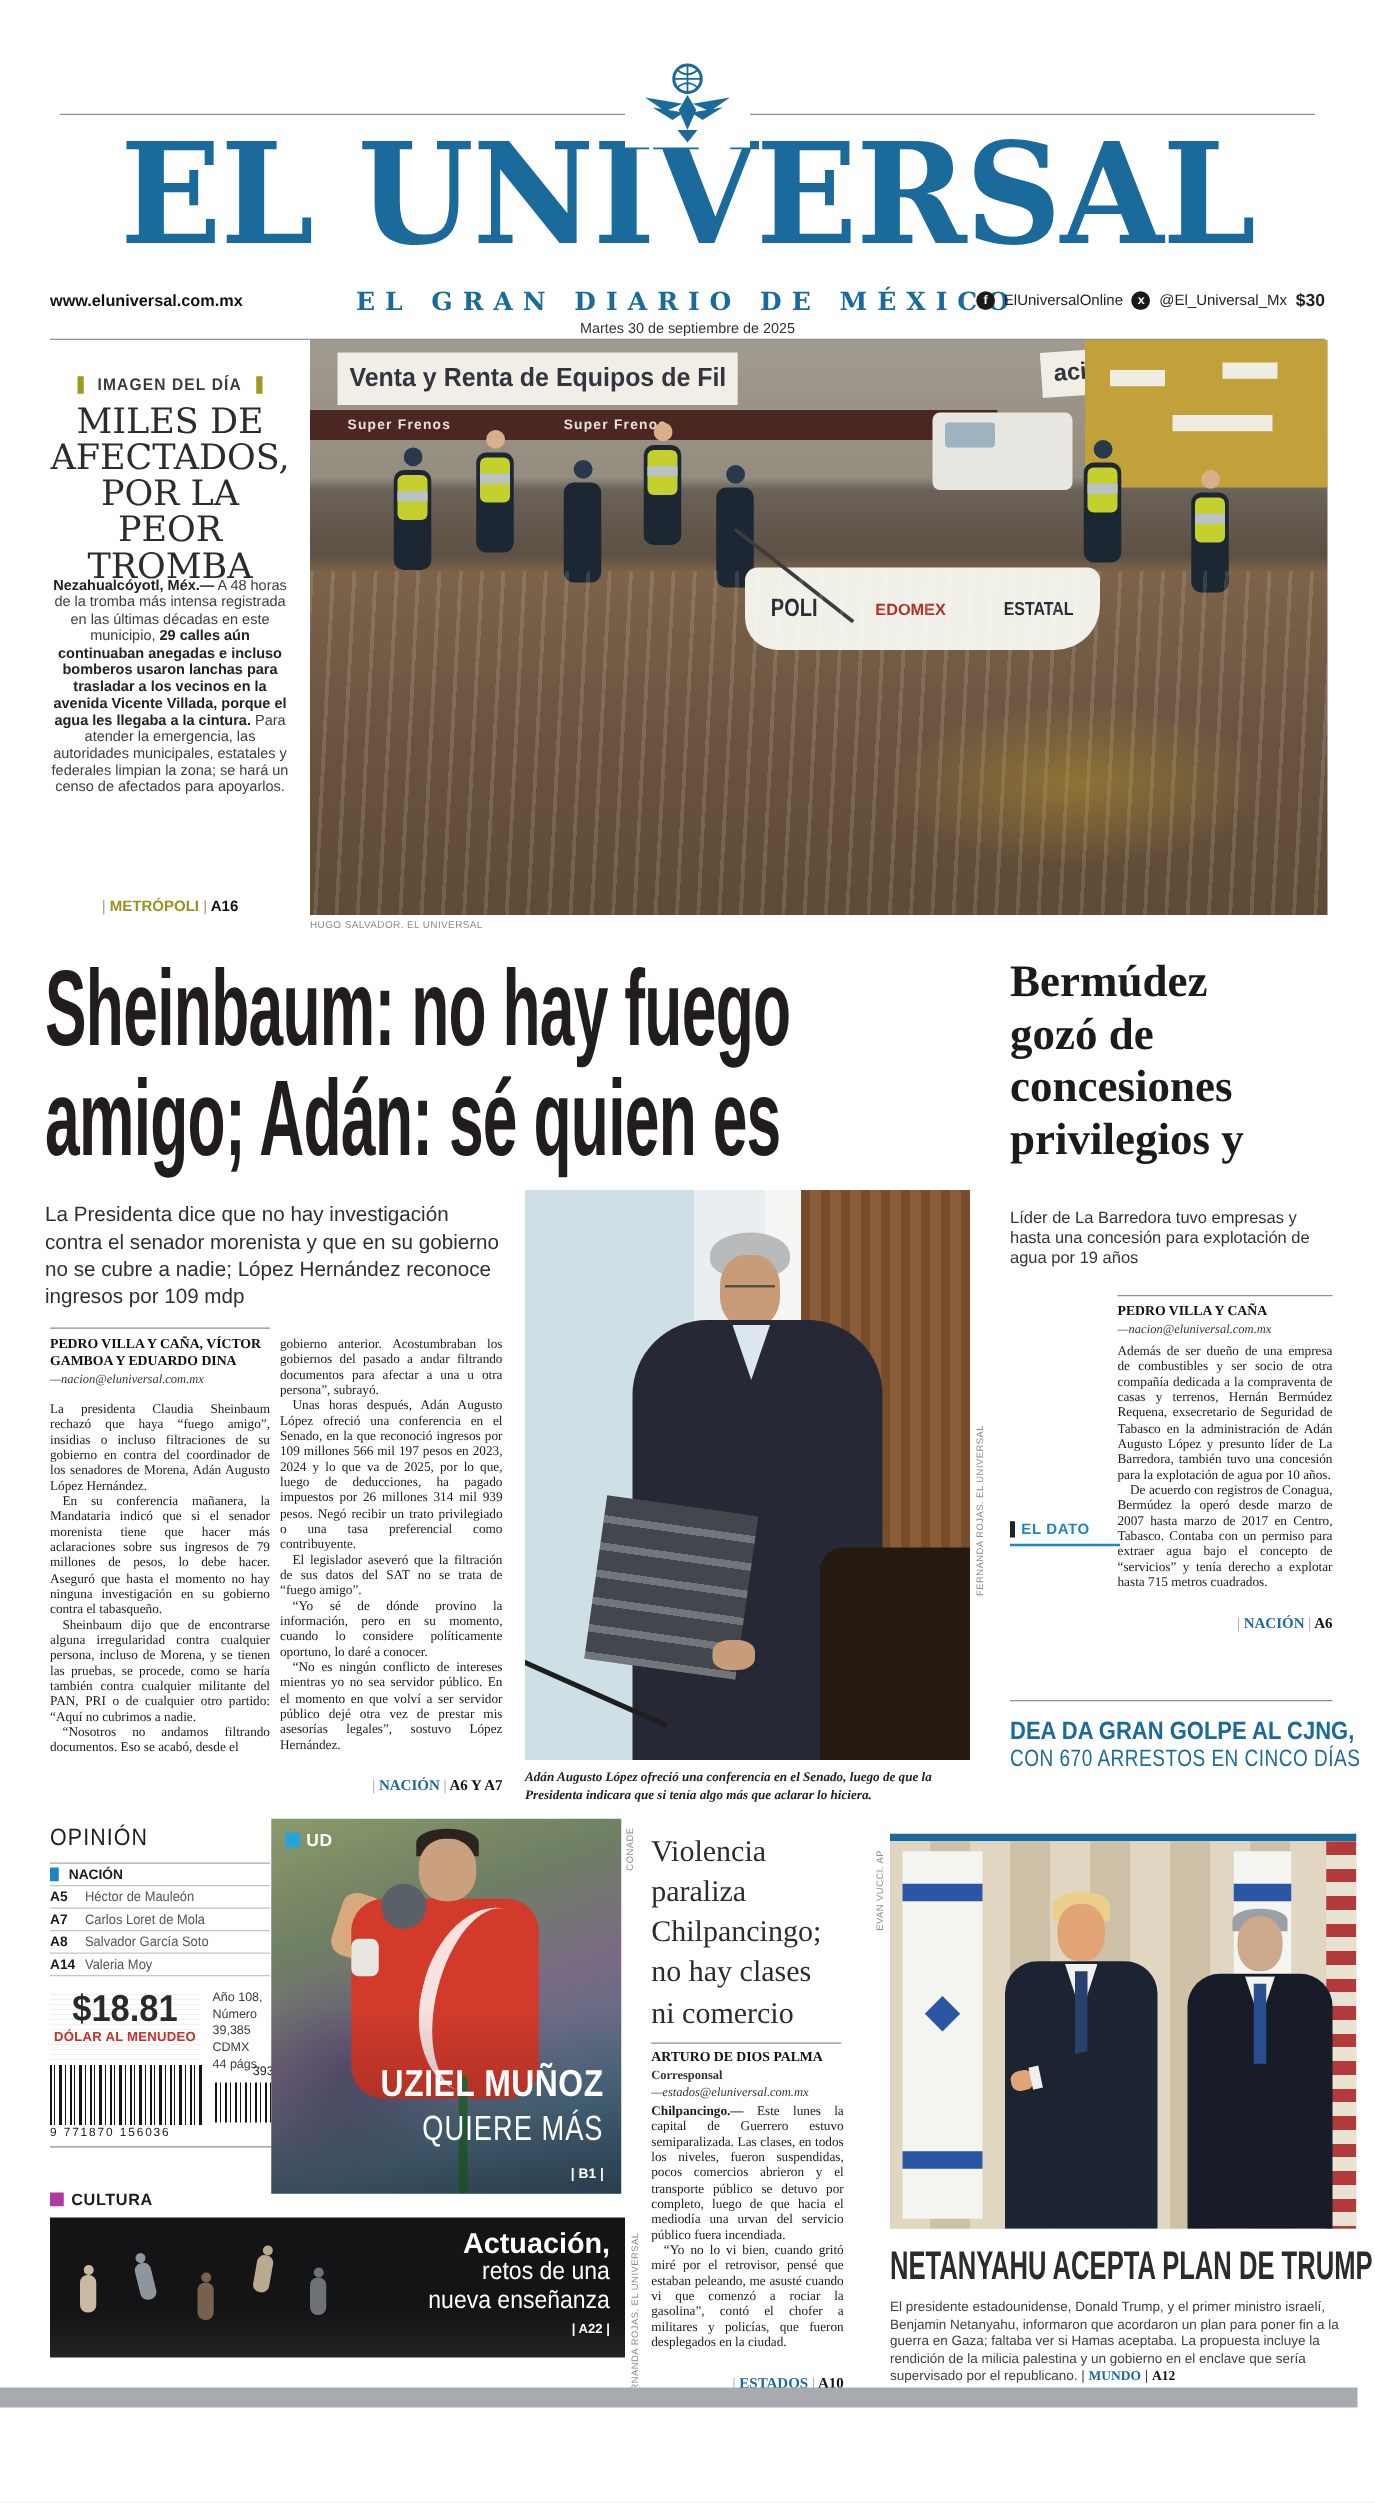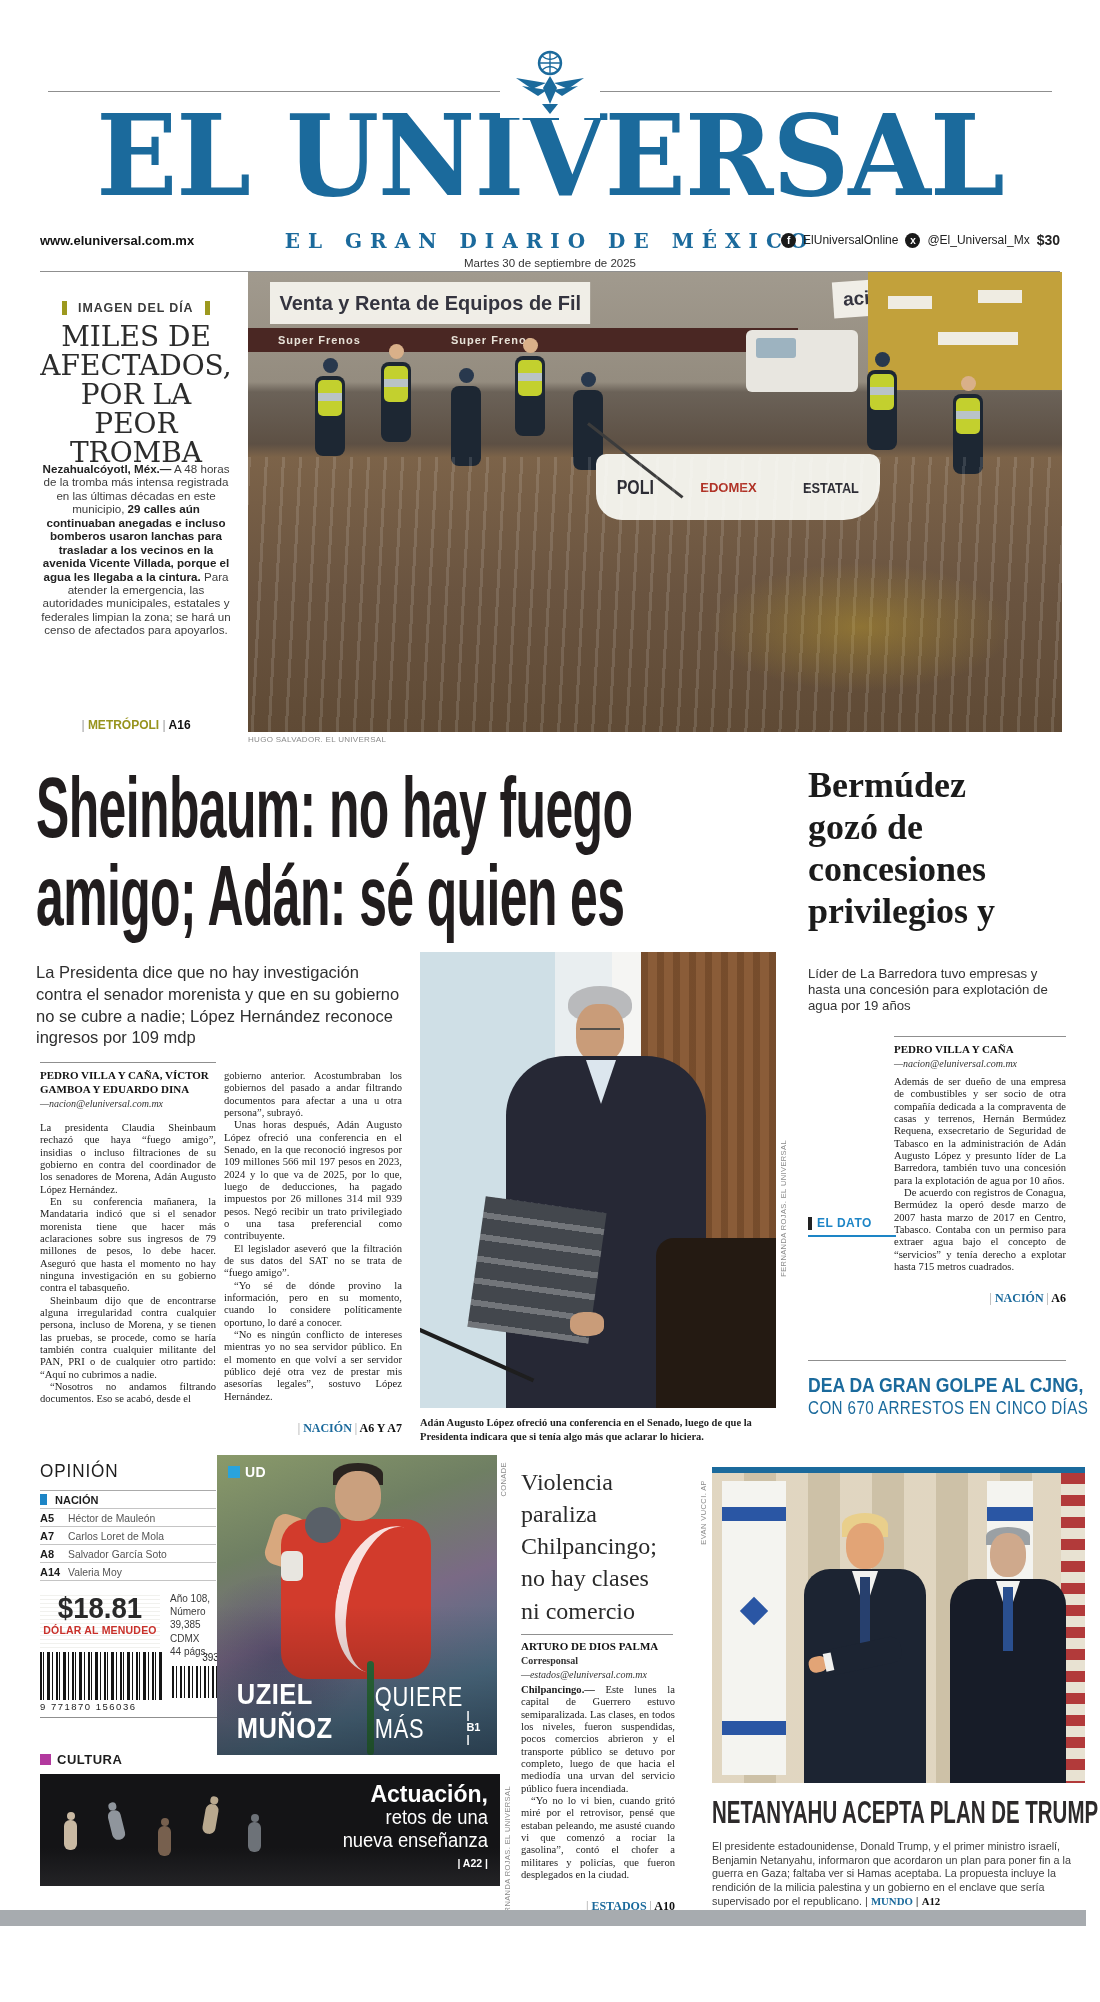--- a/index.html
+++ b/index.html
@@ -91,21 +91,21 @@
   #athletephoto .head{position:absolute;left:118px;top:16px;width:46px;height:50px;border-radius:45%;background:#caa07e;}
   #athletephoto .hairc{position:absolute;left:116px;top:8px;width:50px;height:22px;border-radius:50% 50% 0 0;background:#2a2420;}
   #athletephoto .shot{position:absolute;left:88px;top:52px;width:36px;height:36px;border-radius:50%;background:#596068;}
   #athletephoto .wrist{position:absolute;left:64px;top:96px;width:22px;height:30px;border-radius:6px;background:#e8e6e0;}
   #athletephoto .arm{position:absolute;left:52px;top:60px;width:34px;height:52px;border-radius:12px;background:#d8a87e;transform:rotate(18deg);}
   #athletephoto .pole2{position:absolute;left:150px;top:206px;width:7px;height:94px;background:#2c6e3c;border-radius:4px;}
   #athletephoto .shade{position:absolute;left:0;bottom:0;right:0;height:150px;background:linear-gradient(transparent,rgba(0,0,0,.32));}
   .udlabel{position:absolute;left:228px;top:1464px;display:flex;align-items:center;gap:5px;z-index:4;}
   .udlabel .sq{width:12px;height:12px;background:#29a3dc;}
   .udlabel .t{color:#fff;font-weight:700;font-size:14px;letter-spacing:.5px;}
-  #athover{left:217px;top:1455px;width:280px;height:300px;display:flex;flex-direction:row;align-items:flex-end;
+  #athover{left:217px;top:1455px;width:280px;height:300px;display:flex;flex-direction:column;align-items:flex-end;
      justify-content:flex-end;padding:0 14px 10px 0;box-sizing:border-box;color:#fff;z-index:3;}
   #athover .l1{font-weight:700;font-size:30px;transform:scaleX(.85);transform-origin:right;letter-spacing:.5px;}
   #athover .l2{font-size:28px;transform:scaleX(.78);transform-origin:right;letter-spacing:1px;margin-top:2px;}
   #athover .pg{font-weight:700;font-size:11px;margin-top:14px;}
 
   #culturaphoto{left:40px;top:1774px;width:460px;height:112px;background:linear-gradient(180deg,#141416 0 66%,#232326 100%);}
   .dancer{position:absolute;width:13px;height:30px;border-radius:6px;}
   .dancer::before{content:"";position:absolute;top:-8px;left:3px;width:8px;height:8px;border-radius:50%;background:inherit;}
   #cultover{position:absolute;right:12px;top:8px;text-align:right;color:#fff;}
   #cultover .c1{font-weight:700;font-size:23px;line-height:1.05;}
@@ -141,21 +141,21 @@
      white-space:nowrap;transform:scaleX(.58);transform-origin:left;letter-spacing:-1px;}
   #deck{top:962px;left:36px;width:368px;font-size:16.5px;line-height:1.32;color:#2f2f2f;}
   .bylinerule{background:#8f8f8f;}
   .byline{font-family:"Liberation Serif",serif;font-weight:700;font-size:11px;line-height:1.25;color:#111;}
   .bymail{font-family:"Liberation Serif",serif;font-style:italic;font-size:10px;color:#333;font-weight:400;}
   .bodycol{font-family:"Liberation Serif",serif;font-size:10.6px;line-height:1.165;text-align:justify;color:#1b1b1b;}
   .bodycol p{margin:0;}
   .bodycol p + p{text-indent:10px;}
   .colref{text-align:right;margin-top:19px;}
   #caption{top:1416px;left:420px;width:356px;font-family:"Liberation Serif",serif;font-weight:700;
-     font-size:10.5px;line-height:1.35;color:#222;}
+     font-size:10.5px;line-height:1.35;color:#222;font-style:italic;}
 
   
   #bheadline{top:764px;left:808px;width:266px;font-family:"Liberation Serif",serif;font-weight:700;
      font-size:36px;line-height:1.17;color:#1b1b1b;}
   #bdeck{top:966px;left:808px;width:256px;font-size:13.2px;line-height:1.22;color:#333;}
   #eldato{top:1216px;left:808px;width:88px;}
   #eldato .hdr{display:flex;align-items:center;gap:5px;border-bottom:2px solid #1d85c6;padding-bottom:5px;}
   #eldato .bar{width:4px;height:13px;background:#222;}
   #eldato .lt{color:#1d85c6;font-weight:700;font-size:12px;letter-spacing:.5px;}
   #eldato .txt{margin-top:9px;font-size:11px;line-height:1.27;color:#333;}

